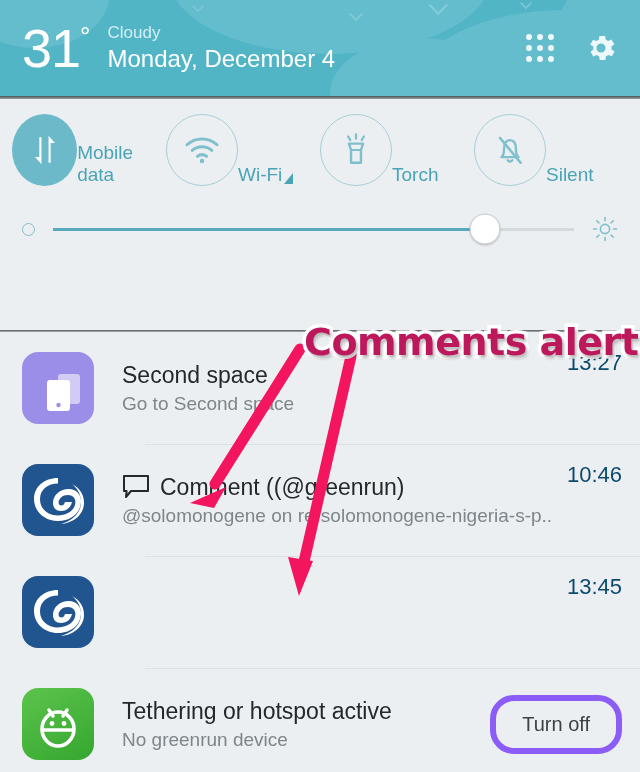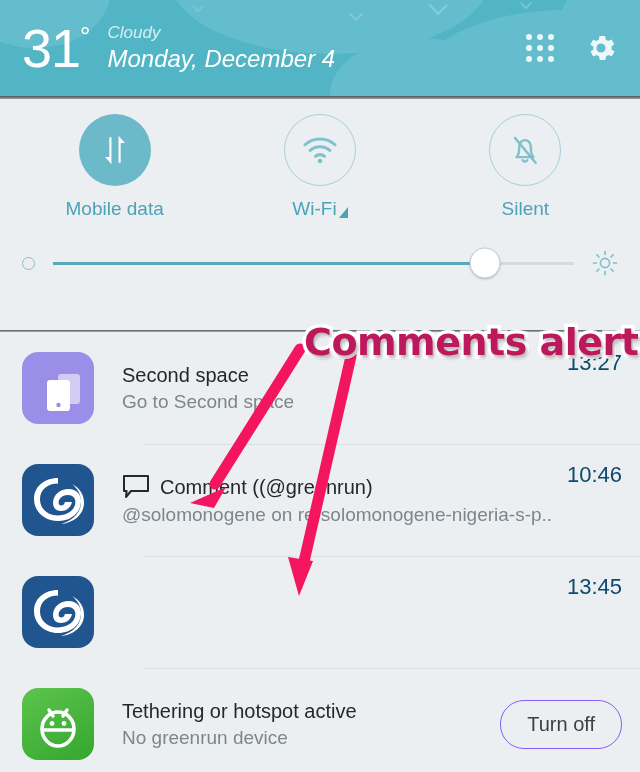--- a/index.html
+++ b/index.html
@@ -41,42 +41,42 @@
   .hdr-inner {
     position: relative; z-index: 3; height: 100%;
     display: flex; align-items: center; padding: 0 22px;
   }
   .temp {
     font-size: 54px; font-weight: 300; color: #ffffff;
     letter-spacing: -1px; line-height: 1; display: flex;
     align-items: flex-start;
   }
   .temp .deg { font-size: 26px; line-height: 1; margin-top: 2px; }
-  .wx-text { margin-left: 18px; line-height: 1.25; font-style: italic; }
+  .wx-text { margin-left: 18px; line-height: 1.25; }
   .wx-cond { font-size: 17px; color: #d5eef3; }
   .wx-date { font-size: 24px; color: #ffffff; }
   .hdr-actions { margin-left: auto; display: flex; align-items: center; gap: 30px; }
   .grid-dots {
     display: grid; grid-template-columns: repeat(3, 6px);
     grid-template-rows: repeat(3, 6px); gap: 5px; cursor: pointer;
   }
   .grid-dots i { display: block; width: 6px; height: 6px; border-radius: 50%; background: #eef7f9; }
   .gear { width: 34px; height: 34px; cursor: pointer; }
   .hdr-shadow {
     position: absolute; left: 0; right: 0; top: 96px; height: 3px;
     background: linear-gradient(#4e5355, #9aa2a5); z-index: 4;
   }
 
   
   .quick {
     position: relative; background: #eceff1; padding-top: 18px;
     height: 236px;
   }
   .toggles { display: flex; padding: 0 12px; }
-  .toggle { flex: 1; display: flex; flex-direction: column; align-items: center; cursor: pointer; }
+  .toggle { flex: 1; display: flex; flex-direction: row; align-items: flex-end; cursor: pointer; }
   .tgl-circle {
     width: 72px; height: 72px; border-radius: 50%;
     display: flex; align-items: center; justify-content: center;
   }
   .tgl-circle.on { background: #6bb9c9; }
   .tgl-circle.off { border: 1.5px solid #a5cfd8; }
   .tgl-label {
     margin-top: 12px; font-size: 19px; color: #4ba3b6;
     display: flex; align-items: flex-end; gap: 2px;
   }
@@ -118,31 +118,31 @@
   }
   .app-icon {
     width: 72px; height: 72px; border-radius: 16px; flex: 0 0 72px;
     position: relative; overflow: hidden;
   }
   .icon-second { background: #9b8ee8; }
   .icon-esteem { background: #21558f; }
   .icon-hotspot { background: linear-gradient(150deg, #5dc44d, #34a62f); }
   .notif-body { flex: 1; margin-left: 28px; min-width: 0; }
   .notif-title {
-    font-size: 20px; color: #25282a; display: flex; align-items: center;
+    font-size: 23px; color: #25282a; display: flex; align-items: center;
     gap: 10px; white-space: nowrap; overflow: hidden;
   }
   .notif-sub {
     font-size: 19px; color: #7d868b; margin-top: 4px;
     white-space: nowrap; overflow: hidden; text-overflow: clip;
   }
   .notif-time { font-size: 22px; color: #0c4a6e; margin-left: 14px; align-self: flex-start; padding-top: 4px; }
   .bubble-icon { flex: 0 0 auto; }
   .turn-off {
-    border: 1px solid #8b5cf6; border-radius: 24px; background: transparent;
+    border: 6px solid #8b5cf6; border-radius: 24px; background: transparent;
     padding: 12px 26px; font-size: 20px; color: #3c4144; cursor: pointer;
     font-family: "Liberation Sans", sans-serif; white-space: nowrap;
   }
 
   
   .anno-layer { position: absolute; inset: 0; pointer-events: none; z-index: 50; }
   .anno-text {
     position: absolute; left: 304px; top: 320px;
     font-size: 38px; font-weight: bold; color: #be185d;
     font-family: "DejaVu Sans", sans-serif;
@@ -226,20 +226,32 @@
             <path d="M9 13.2 A5 5 0 0 1 15 13.2" stroke="#7fc0cd" stroke-width="2" fill="none" stroke-linecap="round"></path>
             <circle cx="12" cy="16.3" r="1.5" fill="#7fc0cd"></circle>
           </svg>
         </div>
         <div class="tgl-label">
           <span>Wi-Fi</span>
           <span class="wifi-tri"></span>
         </div>
       </div>
 
+      <div class="toggle">
+        <div class="tgl-circle off">
+          <svg width="32" height="34" viewBox="0 0 22 24">
+            <path d="M11 1 L11 4" stroke="#7fc0cd" stroke-width="1.6" stroke-linecap="round"></path>
+            <path d="M5.5 2.5 L7 5" stroke="#7fc0cd" stroke-width="1.6" stroke-linecap="round"></path>
+            <path d="M16.5 2.5 L15 5" stroke="#7fc0cd" stroke-width="1.6" stroke-linecap="round"></path>
+            <path d="M6 7.5 L16 7.5 L14.5 12 L14.5 21 L7.5 21 L7.5 12 Z" stroke="#7fc0cd" stroke-width="1.7" fill="none" stroke-linejoin="round"></path>
+            <path d="M7.5 12 L14.5 12" stroke="#7fc0cd" stroke-width="1.4"></path>
+          </svg>
+        </div>
+        <div class="tgl-label">Torch</div>
+      </div>
 
       <div class="toggle">
         <div class="tgl-circle off">
           <svg width="32" height="34" viewBox="0 0 22 24">
             <path d="M5 17 C5 17 6.8 15.5 6.8 11.5 C6.8 7 8.6 5 11 5 C13.4 5 15.2 7 15.2 11.5 C15.2 15.5 17 17 17 17 Z" stroke="#7fc0cd" stroke-width="1.7" fill="none" stroke-linejoin="round"></path>
             <path d="M9.3 19.2 A2 2 0 0 0 12.7 19.2" stroke="#7fc0cd" stroke-width="1.6" fill="none" stroke-linecap="round"></path>
             <path d="M4 3.5 L18.5 21" stroke="#7fc0cd" stroke-width="1.8" stroke-linecap="round"></path>
           </svg>
         </div>
         <div class="tgl-label">Silent</div>

